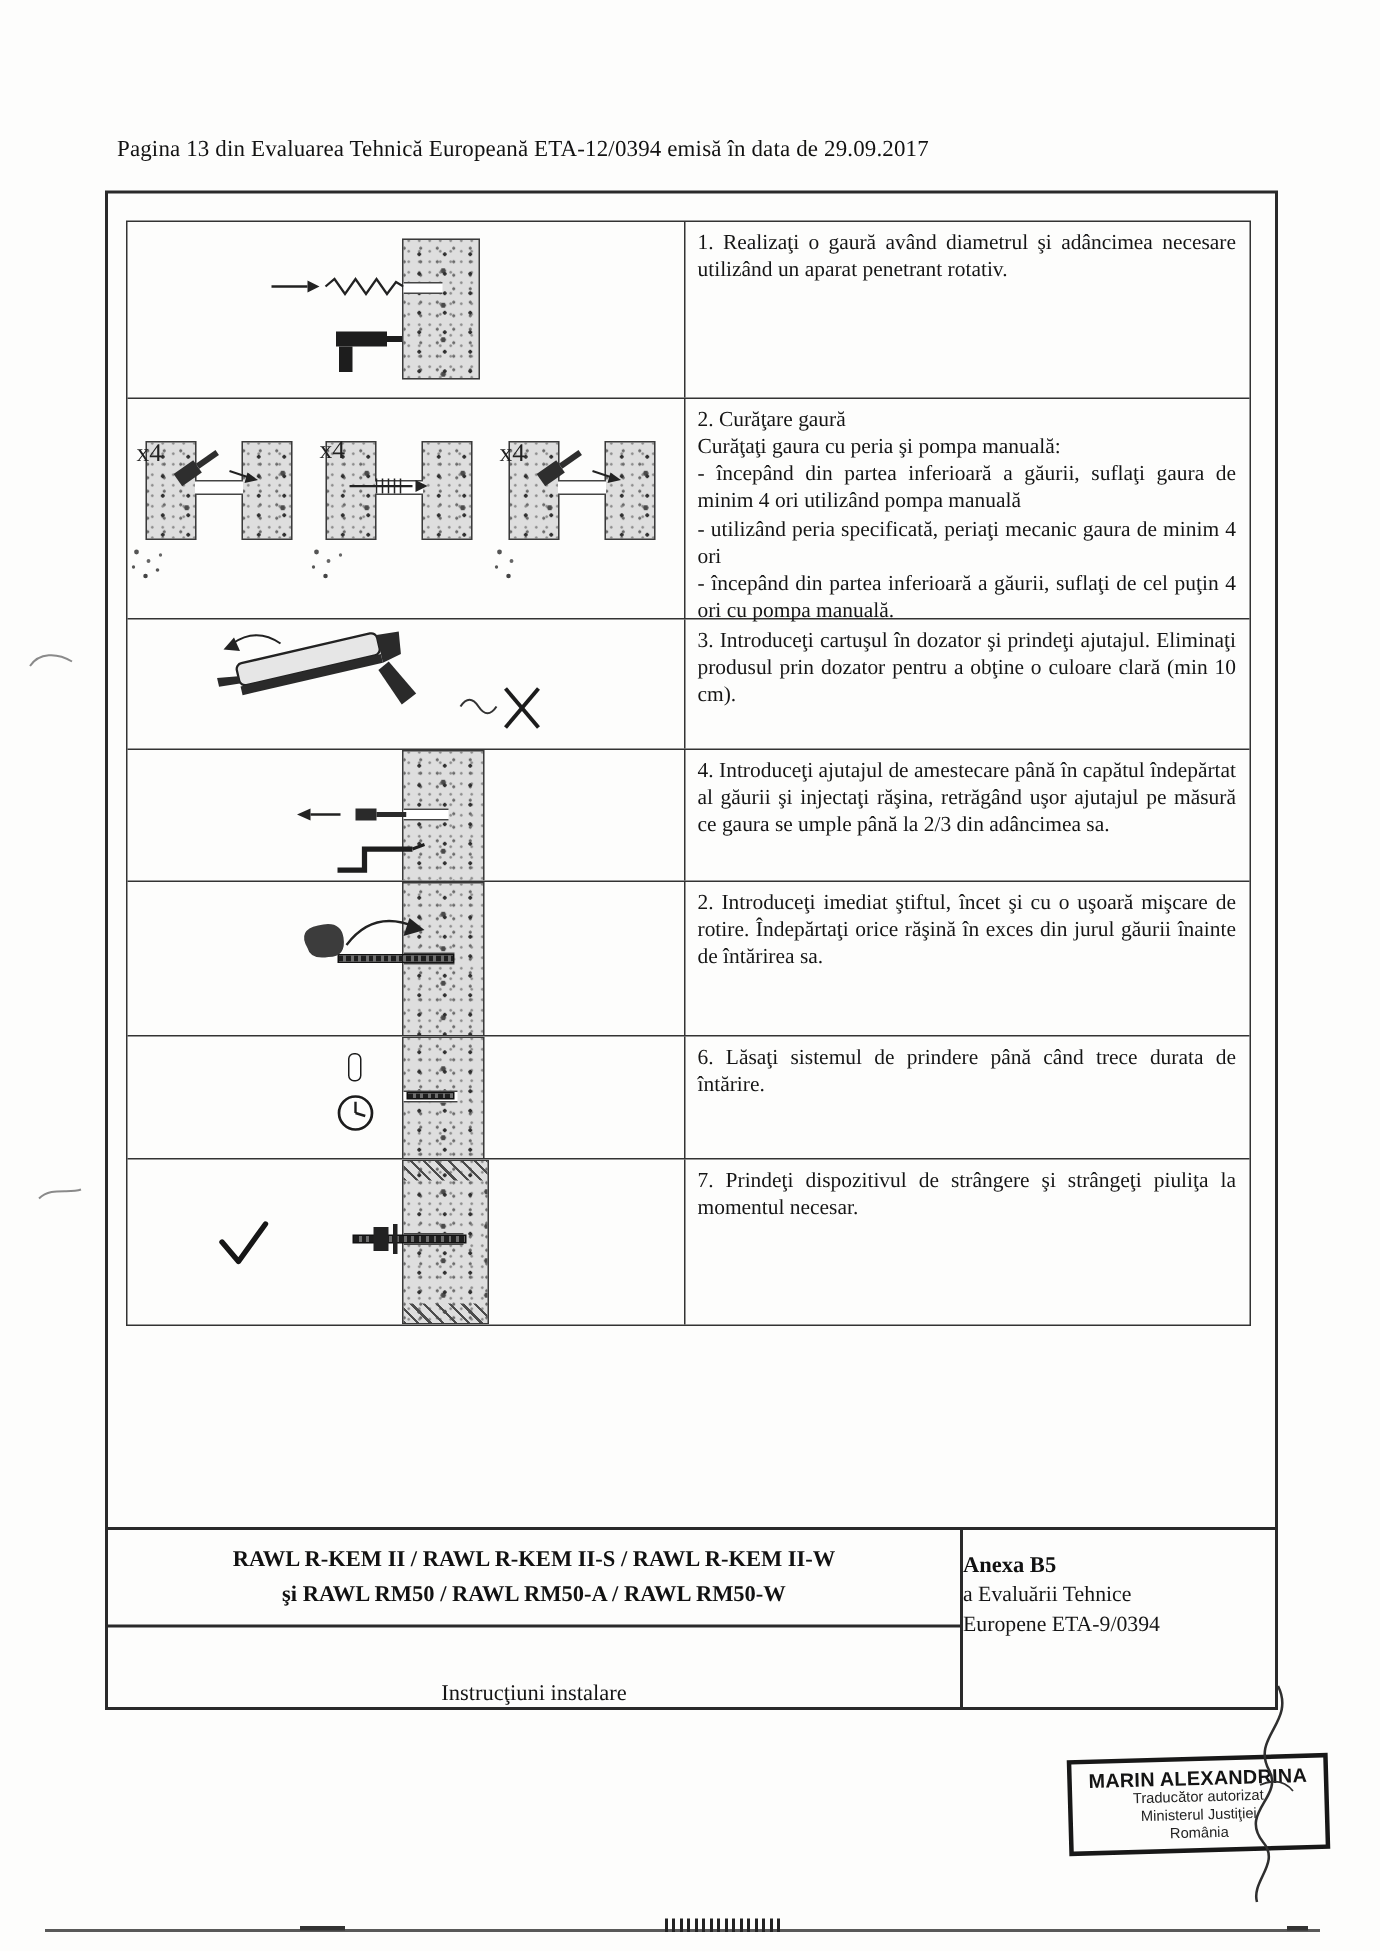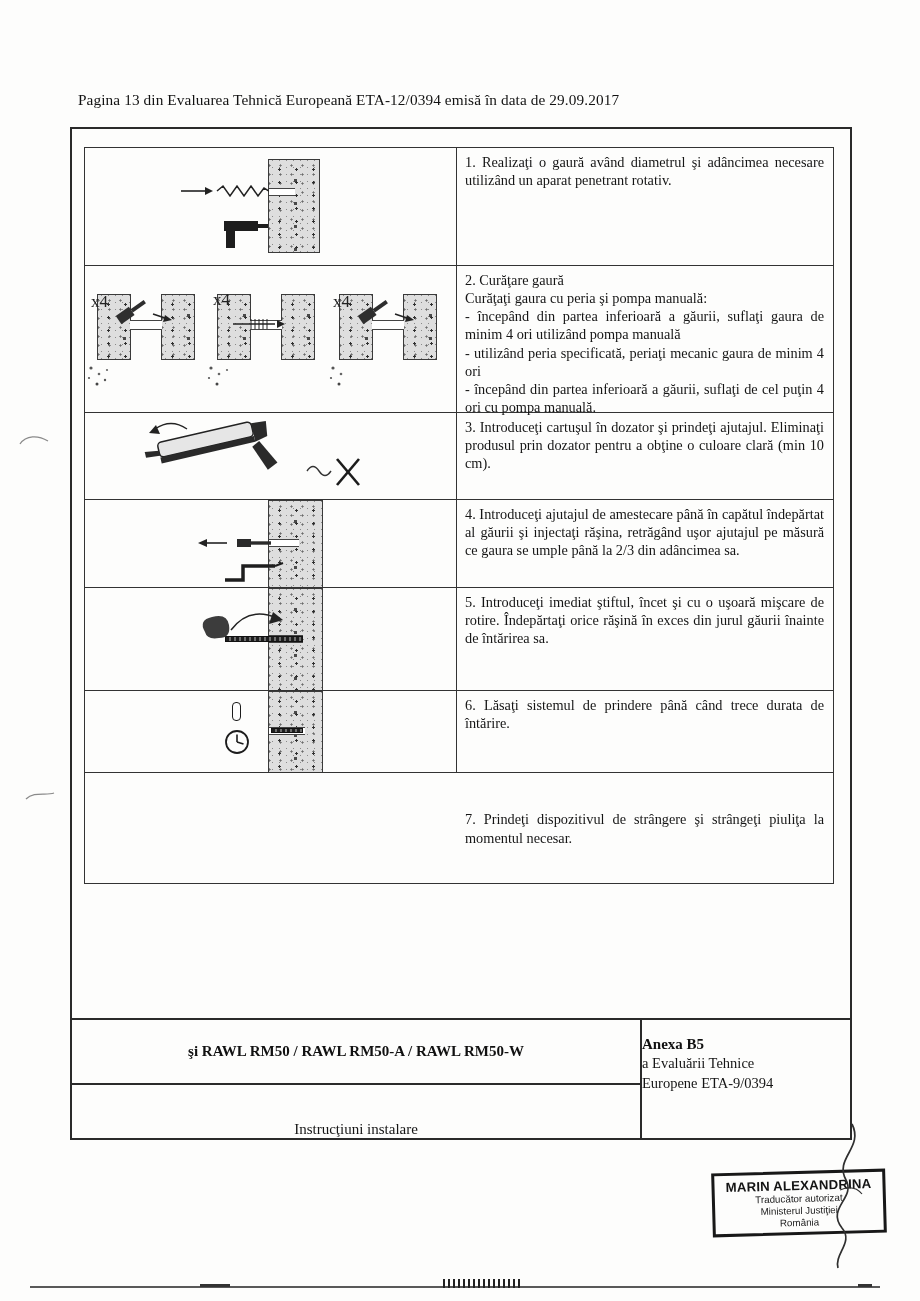--- a/index.html
+++ b/index.html
@@ -15,21 +15,21 @@
   }
   .frame {
     position: absolute; left: 70px; top: 127px; width: 782px; height: 1013px;
     border: 2px solid #2a2a2a; background: #fdfdfc;
   }
   .itable {
     position: absolute; left: 12px; top: 18px; width: 750px;
     border: 1.5px solid #333;
   }
   .irow { display: flex; border-bottom: 1.5px solid #333; }
-  .irow:last-child { border-bottom: none; align-items: center; }
+  .irow:last-child { border-bottom: none; }
   .cell-ill {
     position: relative; flex: 0 0 372px; width: 372px;
     border-right: 1.5px solid #333; overflow: hidden;
   }
   .cell-text {
     flex: 1; padding: 5px 9px 4px 8px;
     font-size: 14.3px; line-height: 1.27; text-align: justify;
     white-space: pre-line; color: #151515;
   }
   .concrete {
@@ -241,21 +241,21 @@
           <div class="slot" style="left:184px; top:47px; width:34px; height:8px;"></div>
           <div class="rod" style="left:140px; top:48px; width:78px; height:6px;"></div>
           <svg class="abs" style="left:110px; top:22px;" width="40" height="38">
             <path d="M10 22 q-7 -12 7 -15 q15 -4 17 8 q2 13 -10 13 q-12 2 -14 -6 z" fill="#3c3c3c"></path>
           </svg>
           <svg class="abs" style="left:132px; top:10px;" width="74" height="40">
             <path d="M14 32 q18 -24 46 -12" stroke="#222" stroke-width="1.5" fill="none"></path>
             <polygon points="56,14 66,22 52,26" fill="#222"></polygon>
           </svg>
         </div>
-        <div class="cell-text">5. Introduceţi imediat ştiftul, încet şi cu o uşoară mişcare de rotire. Îndepărtaţi orice răşină în exces din jurul găurii înainte de întărirea sa.</div>
+        <div class="cell-text">2. Introduceţi imediat ştiftul, încet şi cu o uşoară mişcare de rotire. Îndepărtaţi orice răşină în exces din jurul găurii înainte de întărirea sa.</div>
       </div>
 
       <div class="irow" style="height:82px">
         <div class="cell-ill">
           <div class="concrete" style="left:183px; top:0; width:55px; height:82px;"></div>
           <div class="slot" style="left:184px; top:36px; width:36px; height:8px;"></div>
           <div class="rod" style="left:186px; top:37px; width:32px; height:5px;"></div>
           <div class="abs" style="left:147px; top:11px; width:9px; height:19px; border:1.6px solid #1c1c1c; border-radius:4px; background:#fff;"></div>
           <svg class="abs" style="left:138px; top:37px;" width="28" height="28">
             <circle cx="14" cy="14" r="11" fill="none" stroke="#1c1c1c" stroke-width="1.8"></circle>
@@ -280,20 +280,21 @@
           </svg>
         </div>
         <div class="cell-text">7. Prindeţi dispozitivul de strângere şi strângeţi piuliţa la momentul necesar.</div>
       </div>
 
     </div>
 
     <div class="ftable">
       <div class="fleft">
         <div class="fproducts">
+          <div>RAWL R-KEM II / RAWL R-KEM II-S / RAWL R-KEM II-W</div>
           <div>şi RAWL RM50 / RAWL RM50-A / RAWL RM50-W</div>
         </div>
         <div class="fsubtitle">Instrucţiuni instalare</div>
       </div>
       <div class="fright">
         <div class="annex-title">Anexa B5</div>
         <div>a Evaluării Tehnice</div>
         <div>Europene ETA-9/0394</div>
       </div>
     </div>

